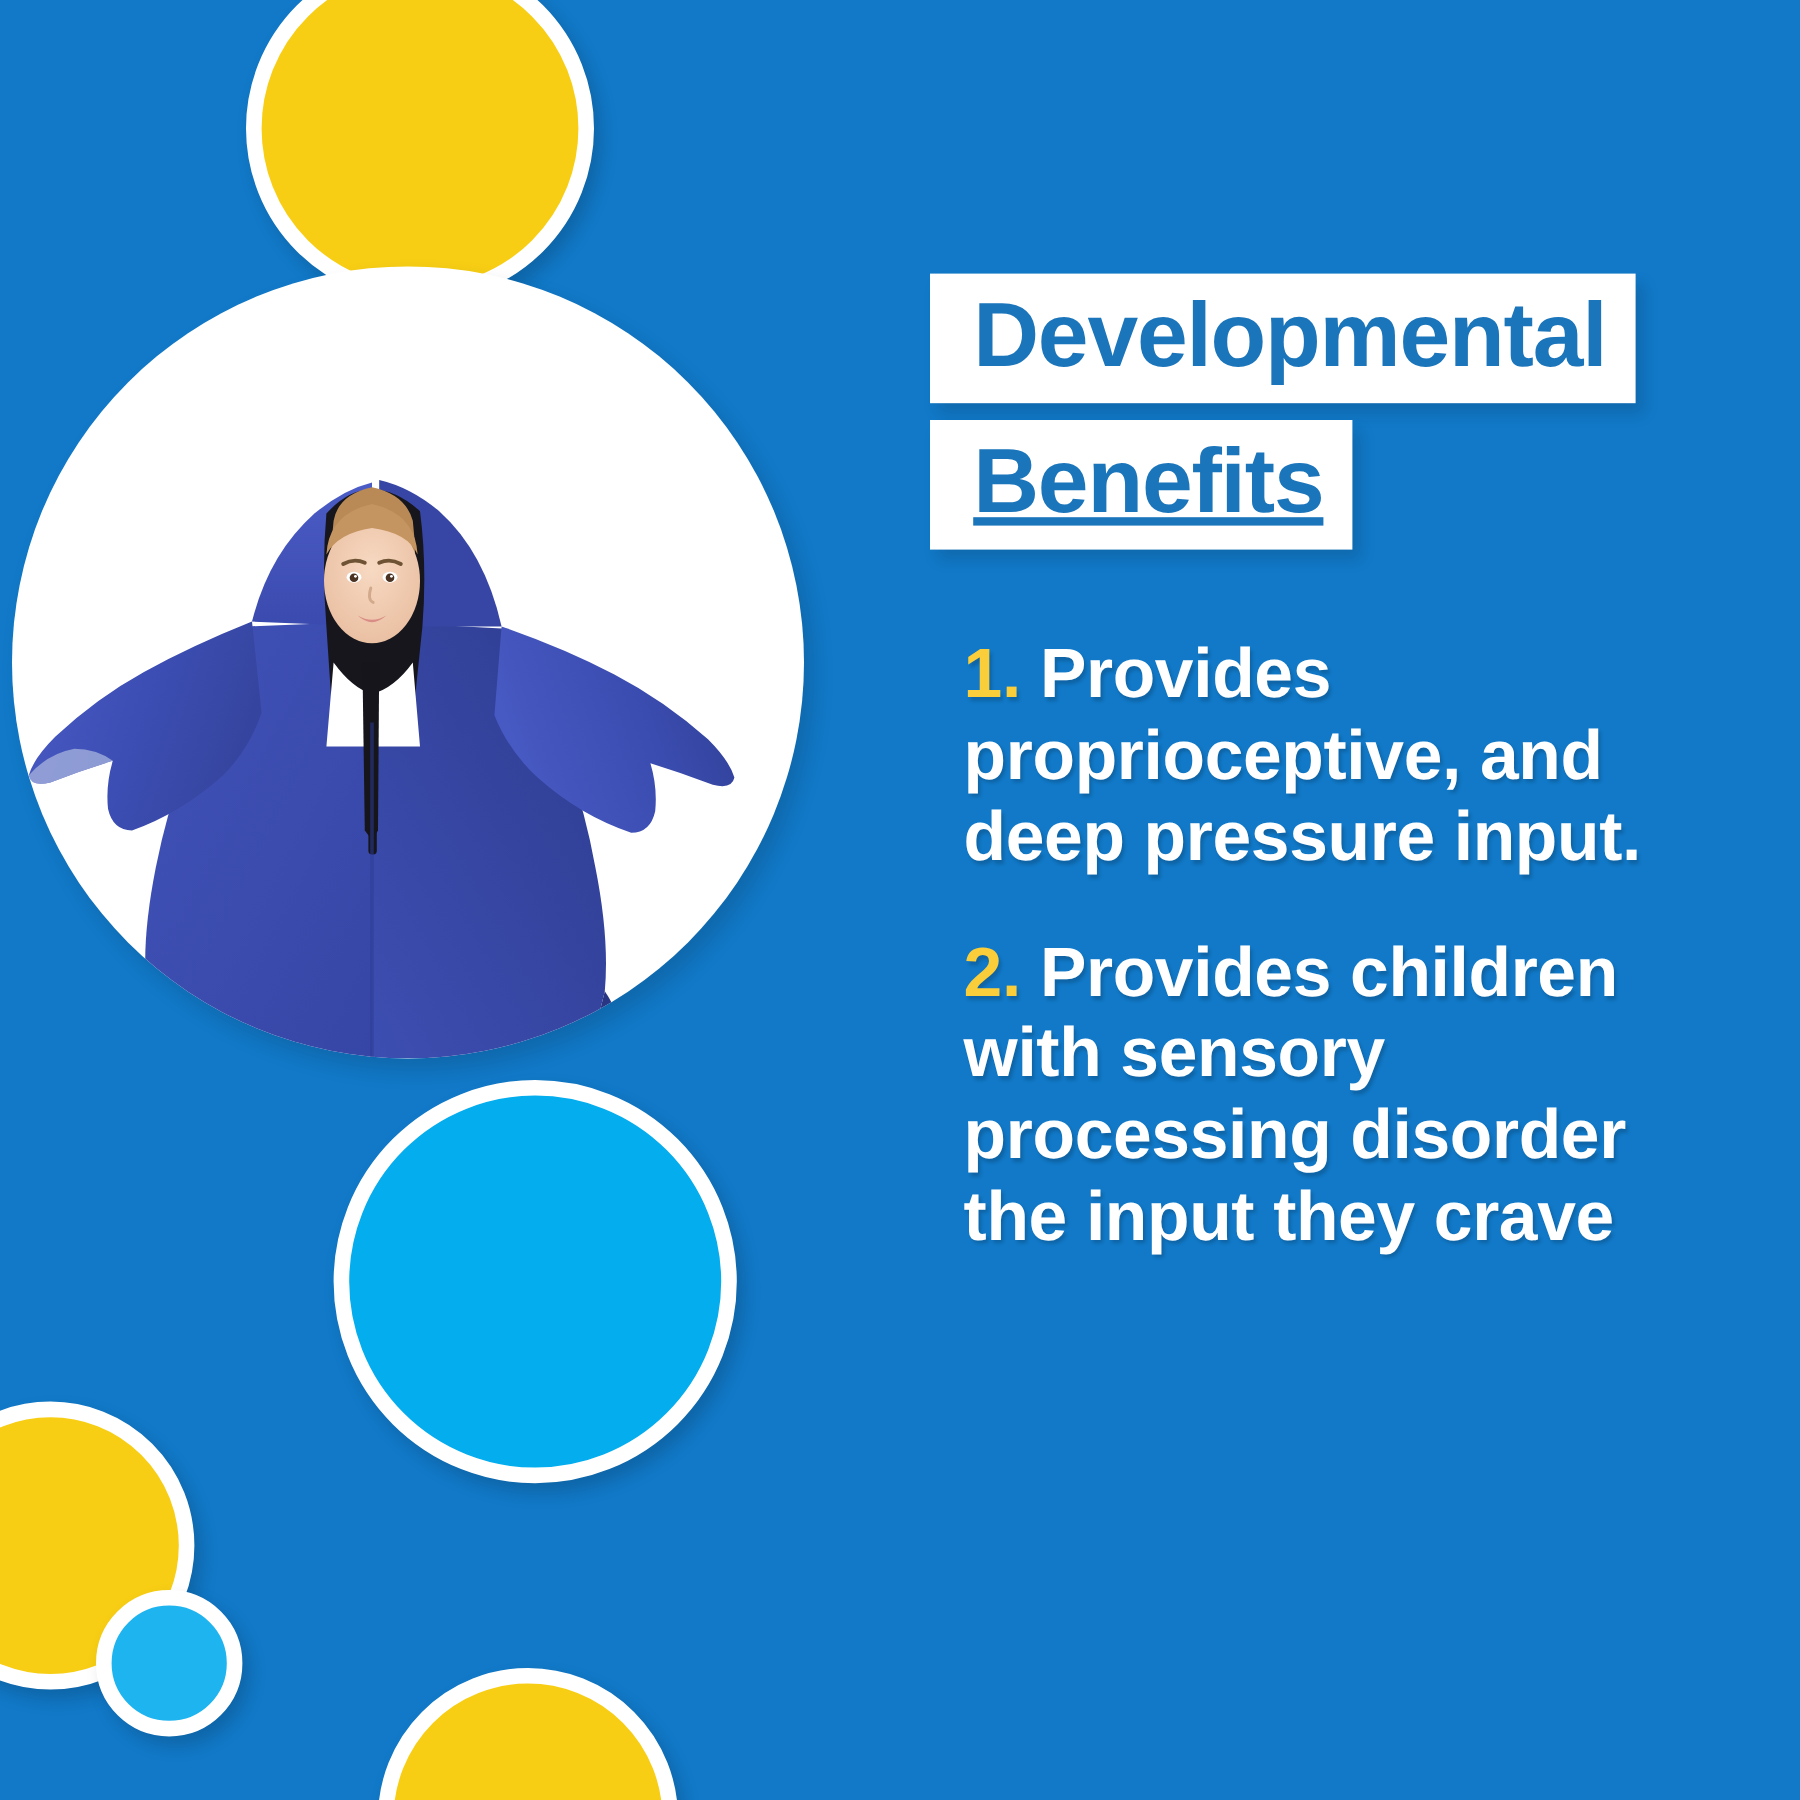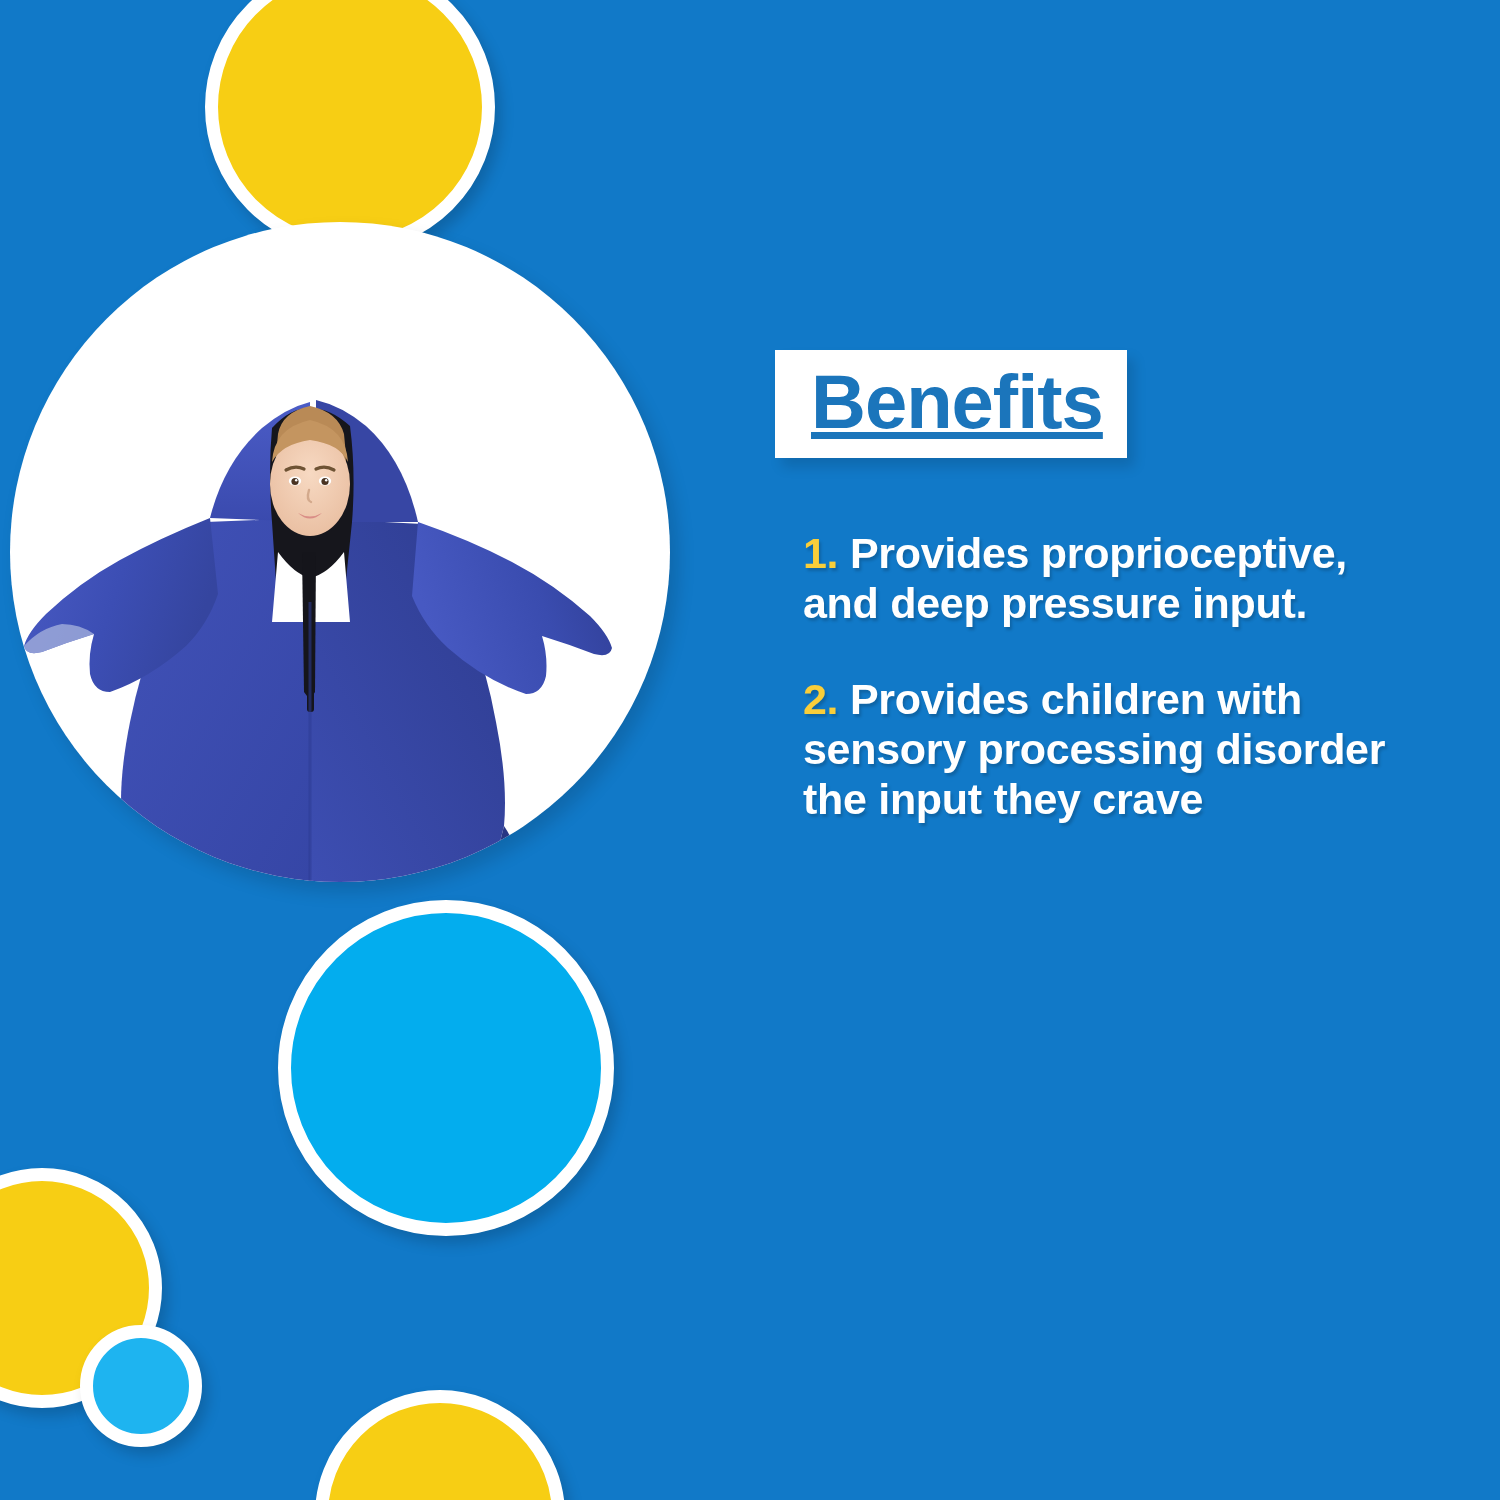--- a/index.html
+++ b/index.html
@@ -95,21 +95,21 @@
   #title-line-2 { position: absolute; left: 0; top: 350px; text-decoration: underline; }
 
   #benefits-list {
     position: absolute;
     left: 28px;
     top: 528px;
     width: 625px;
   }
   .benefit-item {
     color: #ffffff;
-    font-size: 43px;
+    font-size: 58px;
     font-weight: bold;
     line-height: 1.17;
     letter-spacing: -0.3px;
     margin-bottom: 45px;
     text-shadow: 2px 3px 3px rgba(0,0,0,0.18);
   }
   .benefit-num {
     color: #f9ce3a;
   }
 </style>
@@ -210,20 +210,21 @@
         <path d="M292 330 L300 330 L306 330 L305 470 L300 478 L294 470 Z" fill="#15151b"></path>
         <rect x="297" y="468" width="7" height="22" rx="3" fill="#15151b"></rect>
 
         <path d="M300 380 L300 660" stroke="#2e3c94" stroke-width="3" opacity="0.55" fill="none"></path>
       </svg>
     </div>
   </div>
 
   <div id="content">
 
+    <div class="title-box" id="title-line-1">Developmental</div>
 
     <div class="title-box" id="title-line-2">Benefits</div>
 
     <div id="benefits-list">
 
       <div class="benefit-item">
         <span class="benefit-num">1.</span>
         <span>Provides proprioceptive, and deep pressure input.</span>
       </div>
 

